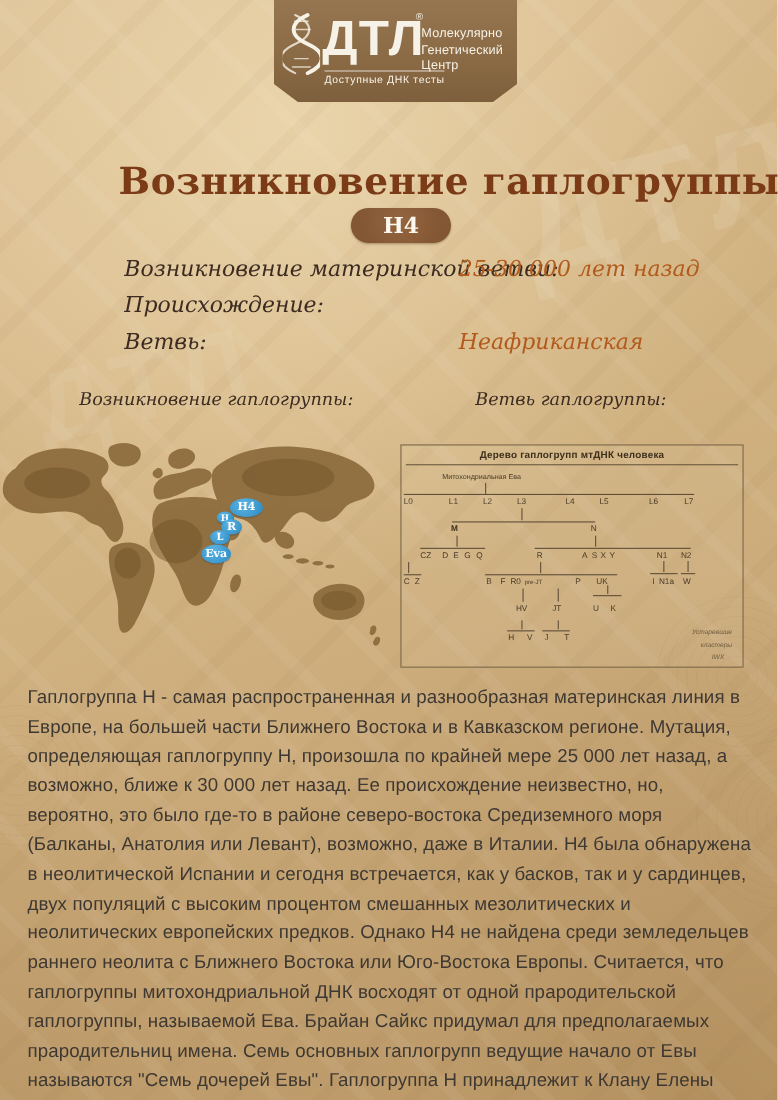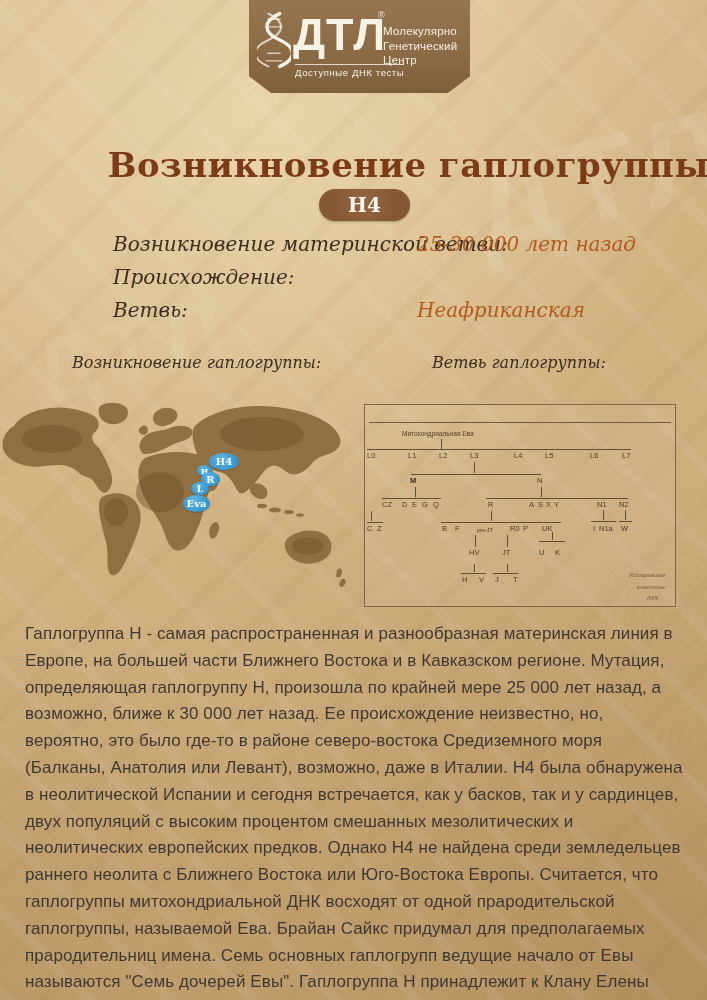--- a/index.html
+++ b/index.html
@@ -143,20 +143,21 @@
       </g>
     </svg>
   <div class="marker" style="left: 209px; top: 59px; width: 30px; height: 17px; font-size: 10px;">H4</div>
       <div class="marker" style="left: 197px; top: 71px; width: 15px; height: 11px; font-size: 8px;">H</div>
       <div class="marker" style="left: 201px; top: 78px; width: 19px; height: 14px; font-size: 10px;">R</div>
       <div class="marker" style="left: 191px; top: 88px; width: 18px; height: 13px; font-size: 9px;">L</div>
       <div class="marker" style="left: 183px; top: 101px; width: 27px; height: 17px; font-size: 10px;">Eva</div>
     </div>
 
   <div class="tree">
+    <div class="tree-title">Дерево гаплогрупп мтДНК человека</div>
     <div class="tree-rule"></div>
     <div class="tree-canvas">
         <div class="tl v" style="left: 76px; top: 34px; height: 10px;"></div>
         <div class="tl h" style="left: 2px; top: 44px; width: 264px;"></div>
         <div class="tl v" style="left: 109px; top: 57px; height: 11px;"></div>
         <div class="tl h" style="left: 46px; top: 69px; width: 130px;"></div>
         <div class="tl v" style="left: 50px; top: 82px; height: 10px;"></div>
         <div class="tl v" style="left: 176px; top: 82px; height: 10px;"></div>
         <div class="tl h" style="left: 17px; top: 93px; width: 59px;"></div>
         <div class="tl h" style="left: 121px; top: 93px; width: 142px;"></div>
@@ -196,21 +197,21 @@
         <span class="tn" style="left: 164px; top: 96px;">A</span>
         <span class="tn" style="left: 173px; top: 96px;">S</span>
         <span class="tn" style="left: 181px; top: 96px;">X</span>
         <span class="tn" style="left: 189px; top: 96px;">Y</span>
         <span class="tn" style="left: 232px; top: 96px;">N1</span>
         <span class="tn" style="left: 254px; top: 96px;">N2</span>
         <span class="tn" style="left: 2px; top: 120px;">C</span>
         <span class="tn" style="left: 12px; top: 120px;">Z</span>
         <span class="tn" style="left: 77px; top: 120px;">B</span>
         <span class="tn" style="left: 90px; top: 120px;">F</span>
-        <span class="tn" style="left: 99px; top: 120px; margin-left: 46px;">R0</span>
+        <span class="tn" style="left: 99px; top: 120px;">R0</span>
         <span class="tn" style="left: 112px; top: 121px; font-size: 5.5px;">pre-JT</span>
         <span class="tn" style="left: 158px; top: 120px;">P</span>
         <span class="tn" style="left: 177px; top: 120px;">UK</span>
         <span class="tn" style="left: 228px; top: 120px;">I</span>
         <span class="tn" style="left: 234px; top: 120px;">N1a</span>
         <span class="tn" style="left: 256px; top: 120px;">W</span>
         <span class="tn" style="left: 104px; top: 144px;">HV</span>
         <span class="tn" style="left: 137px; top: 144px;">JT</span>
         <span class="tn" style="left: 174px; top: 144px;">U</span>
         <span class="tn" style="left: 190px; top: 144px;">K</span>

